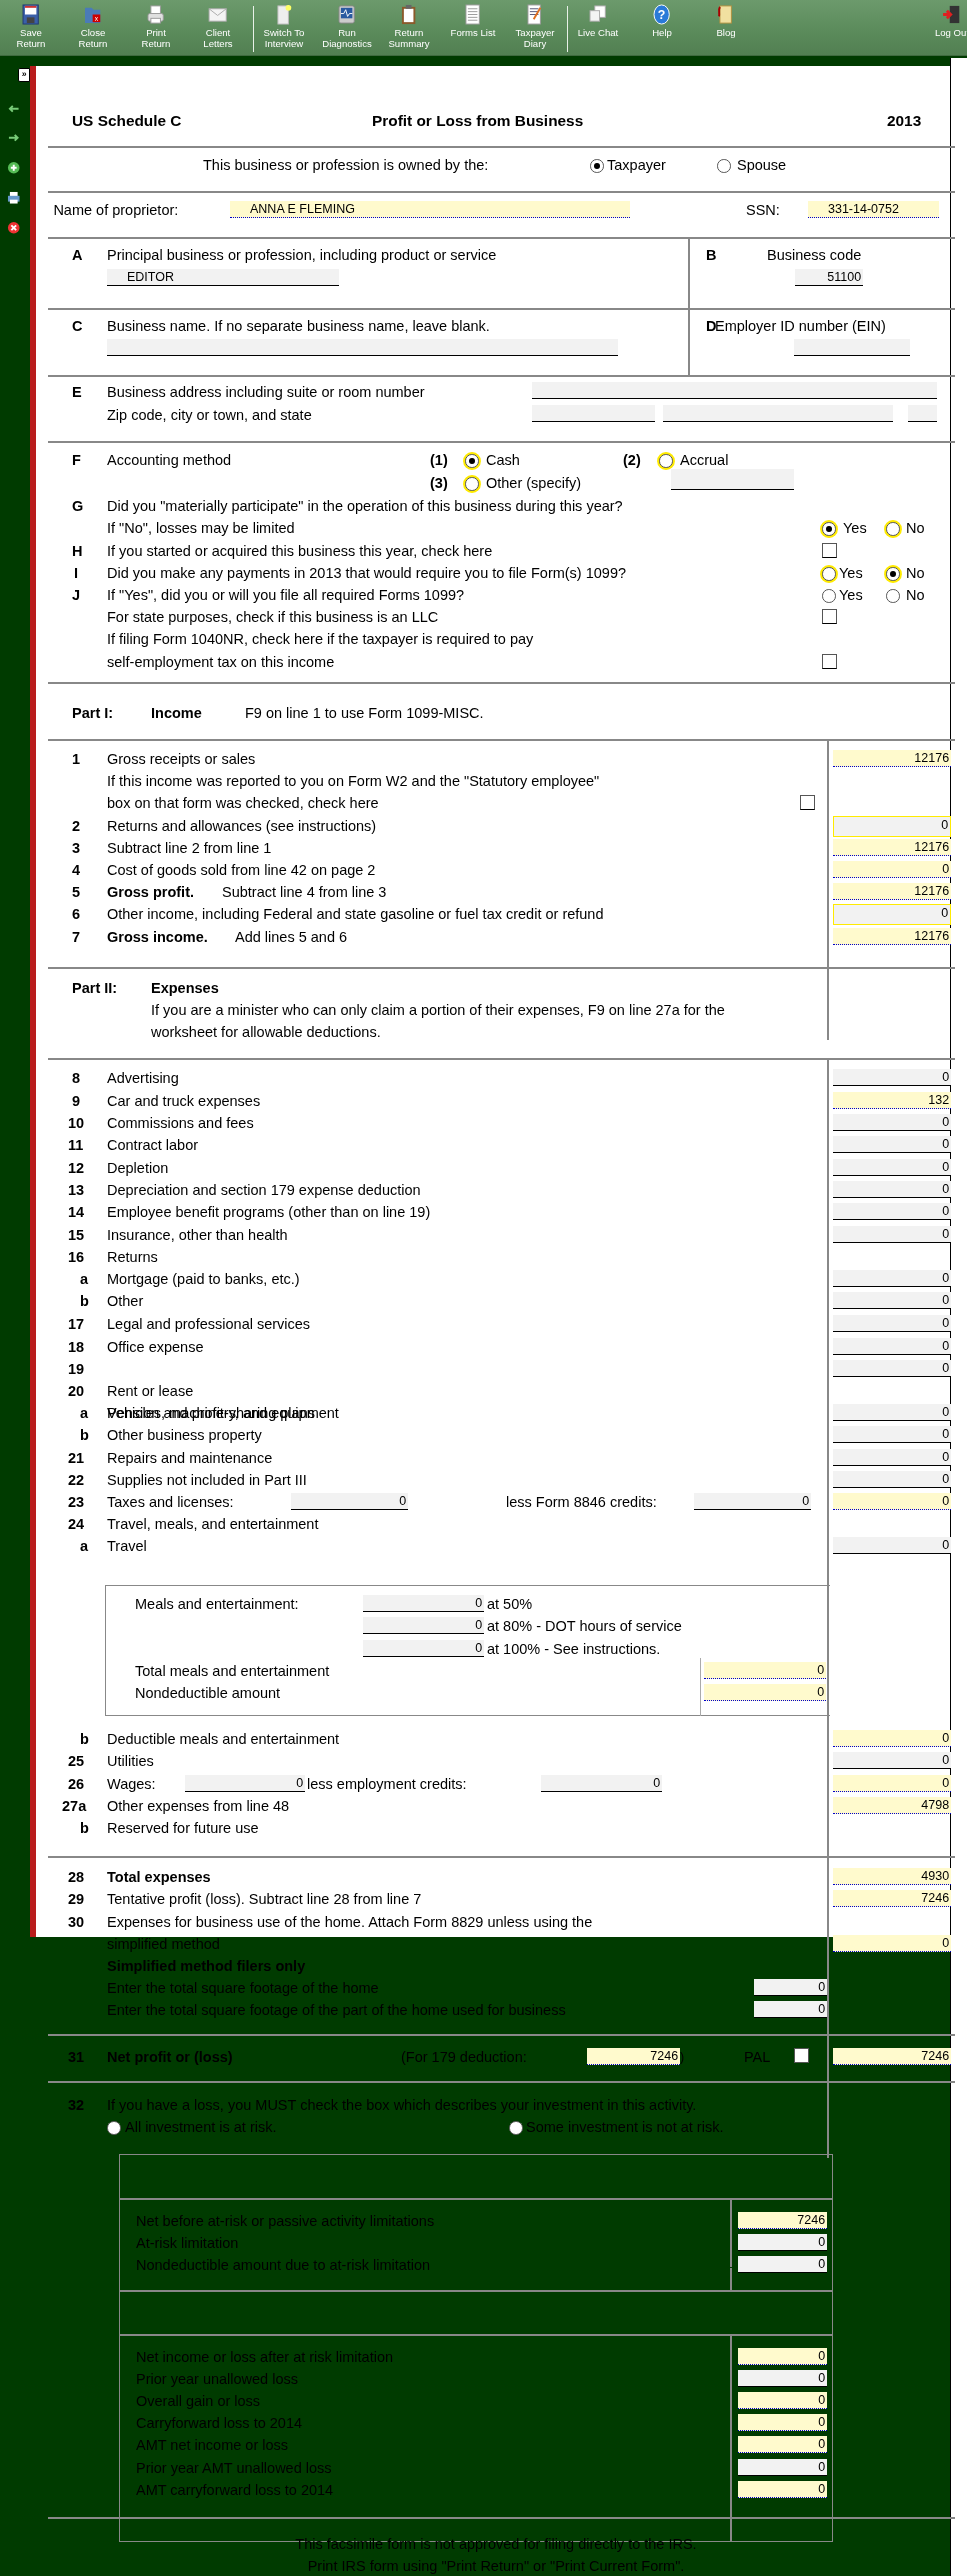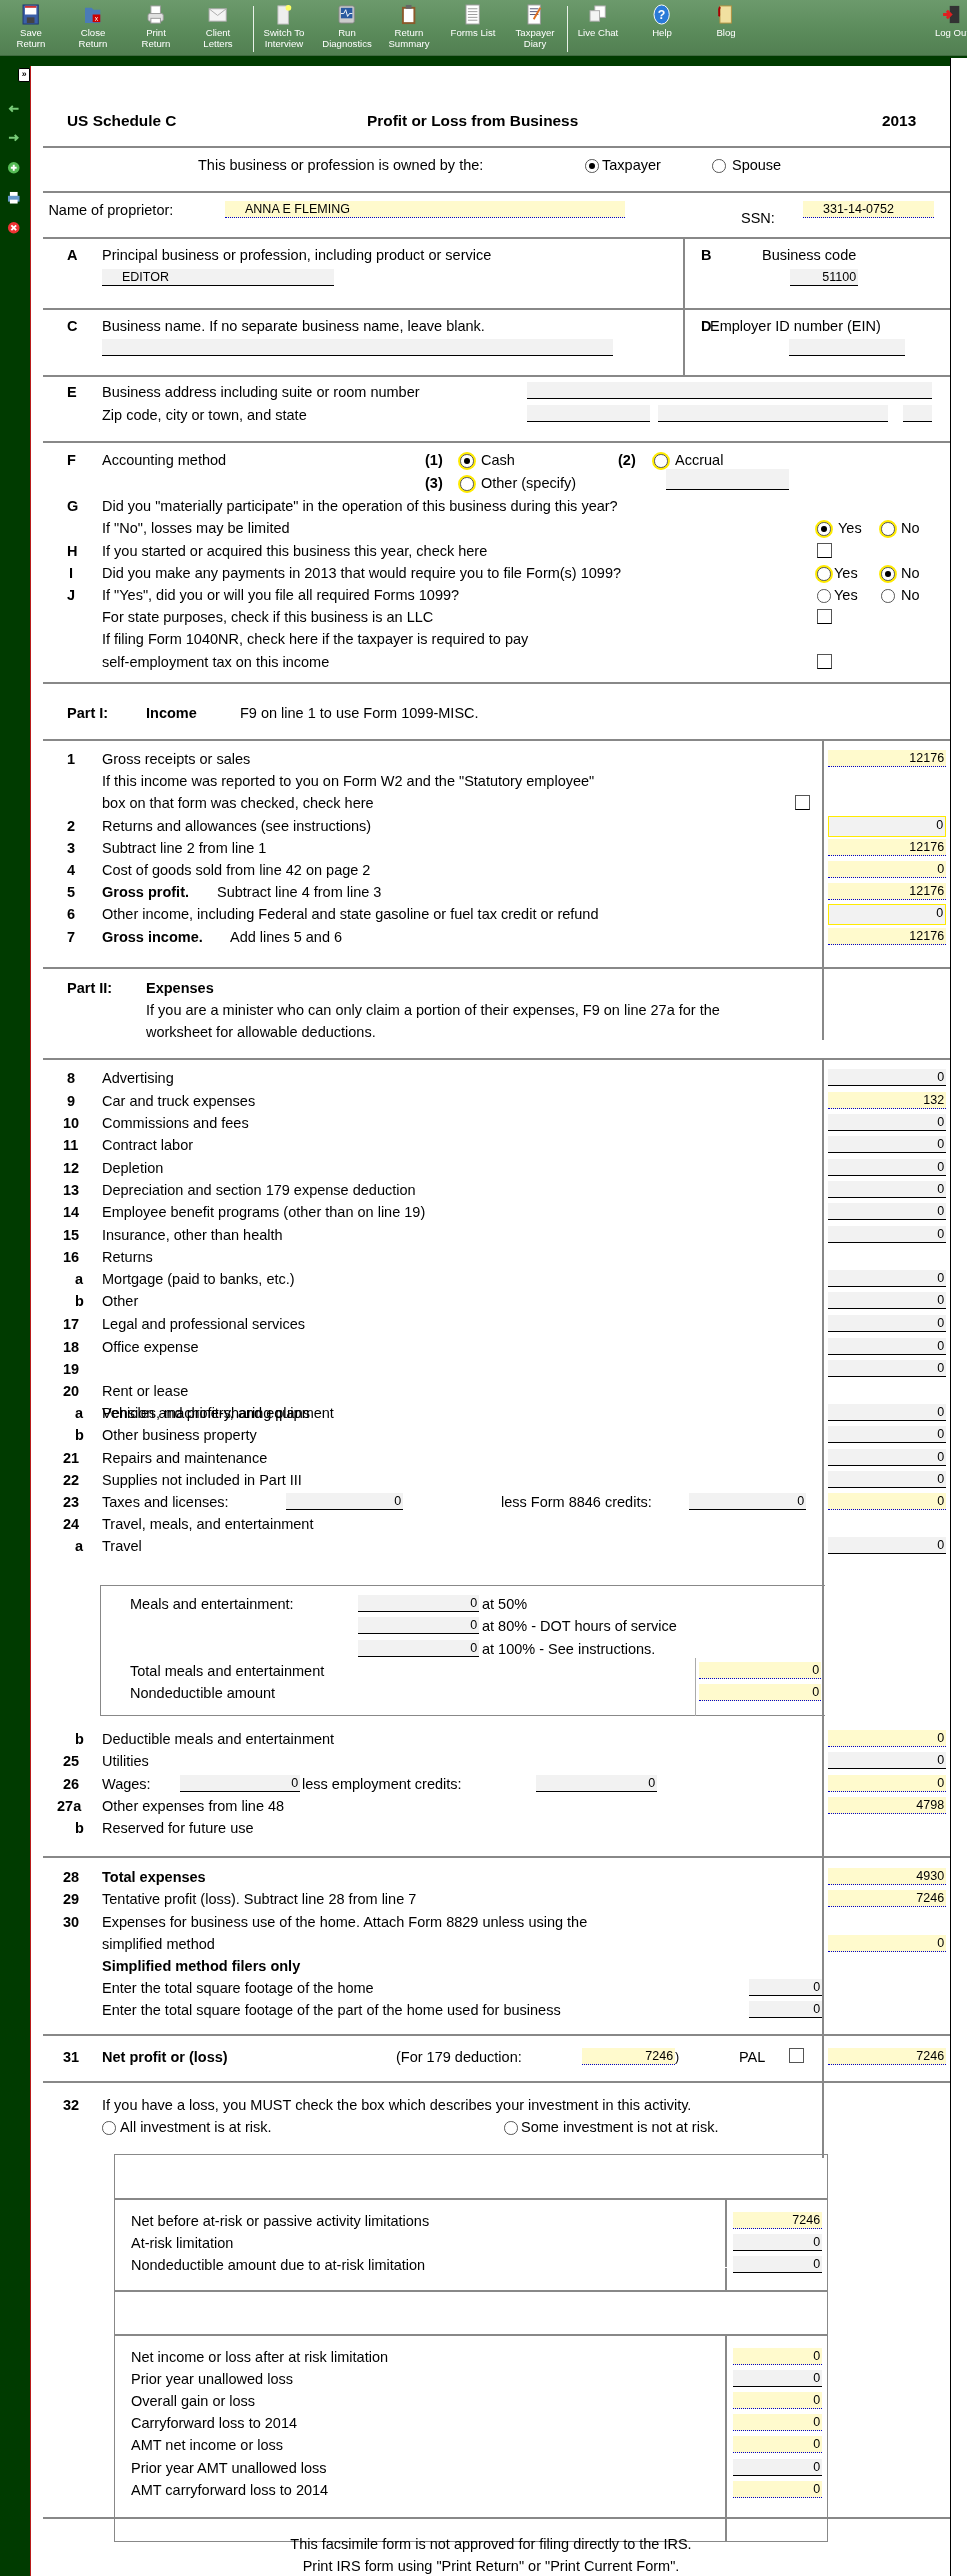--- a/index.html
+++ b/index.html
@@ -12,21 +12,21 @@
   .tb-btn { position: absolute; top: 3.9px; width: 62px; text-align: center; color: #fff; font-size: 9.6px; line-height: 11.6px; cursor: pointer; }
   .tb-icon { width: 19.3px; height: 21px; margin: 0 auto 1.9px auto; display: block; }
   .tb-sep { position: absolute; top: 5.8px; width: 1px; height: 46px; background: #e8f0e8; }
 
   
   .sidebar { position: absolute; left: 0; top: 58px; width: 30px; height: 1148px; background: #003b00; }
   .side-icon { position: absolute; left: 6.8px; width: 13.5px; height: 13.5px; cursor: pointer; }
   .expander { position: absolute; left: 18.3px; top: 68px; width: 11.6px; height: 13.5px; background: #fff; border: 1px solid #000; border-radius: 1.9px 0 0 1.9px; font-size: 8.7px; line-height: 11.6px; text-align: center; font-weight: bold; cursor: pointer; }
 
   
-  .page { position: absolute; left: 30px; top: 66px; width: 920px; height: 2510px; background: #fff; border-left: 1px solid #b91c1c; }
+  .page { position: absolute; left: 30px; top: 66px; width: 920px; height: 1871px; background: #fff; border-left: 6px solid #b91c1c; }
   .right-edge { position: absolute; left: 950px; top: 58px; width: 17.4px; height: 2518px; background: #fff; border-left: 1.9px solid #000; }
   .hr { position: absolute; left: 11.6px; width: 907px; height: 1.9px; background: #888; }
   .vr { position: absolute; width: 1.9px; background: #888; }
 
   .t { position: absolute; font-size: 14.5px; white-space: nowrap; line-height: 17.4px; }
   .b { font-weight: bold; }
   .c { text-align: center; }
 
   .num { position: absolute; font-size: 14.5px; font-weight: bold; line-height: 17.4px; }
 
@@ -199,21 +199,21 @@
 
   <div class="t" style="left:167px;top:91px">This business or profession is owned by the:</div>
   <div class="radio on ul" style="left:554px;top:93px"></div>
   <div class="t" style="left:571px;top:91px">Taxpayer</div>
   <div class="radio ul" style="left:681px;top:93px"></div>
   <div class="t" style="left:701px;top:91px">Spouse</div>
   <div class="hr" style="top:125px"></div>
 
   <div class="t" style="left:17.4px;top:136px">Name of proprietor:</div>
   <div class="fld calc left" style="left:194px;top:135px;width:400px">ANNA E FLEMING</div>
-  <div class="t" style="left:710px;top:144px">SSN:</div>
+  <div class="t" style="left:710px;top:136px">SSN:</div>
   <div class="fld calc left" style="left:772px;top:135px;width:131px">331-14-0752</div>
   <div class="hr" style="top:171px"></div>
 
   <div class="vr" style="left:652px;top:171px;height:140px"></div>
   <div class="num" style="left:36px;top:181px">A</div>
   <div class="t" style="left:71px;top:181px">Principal business or profession,  including product or service</div>
   <div class="fld input left" style="left:71px;top:203px;width:232px">EDITOR</div>
   <div class="num" style="left:670px;top:181px">B</div>
   <div class="t" style="left:731px;top:181px">Business code</div>
   <div class="fld input" style="left:759px;top:203px;width:68px">51100</div>

